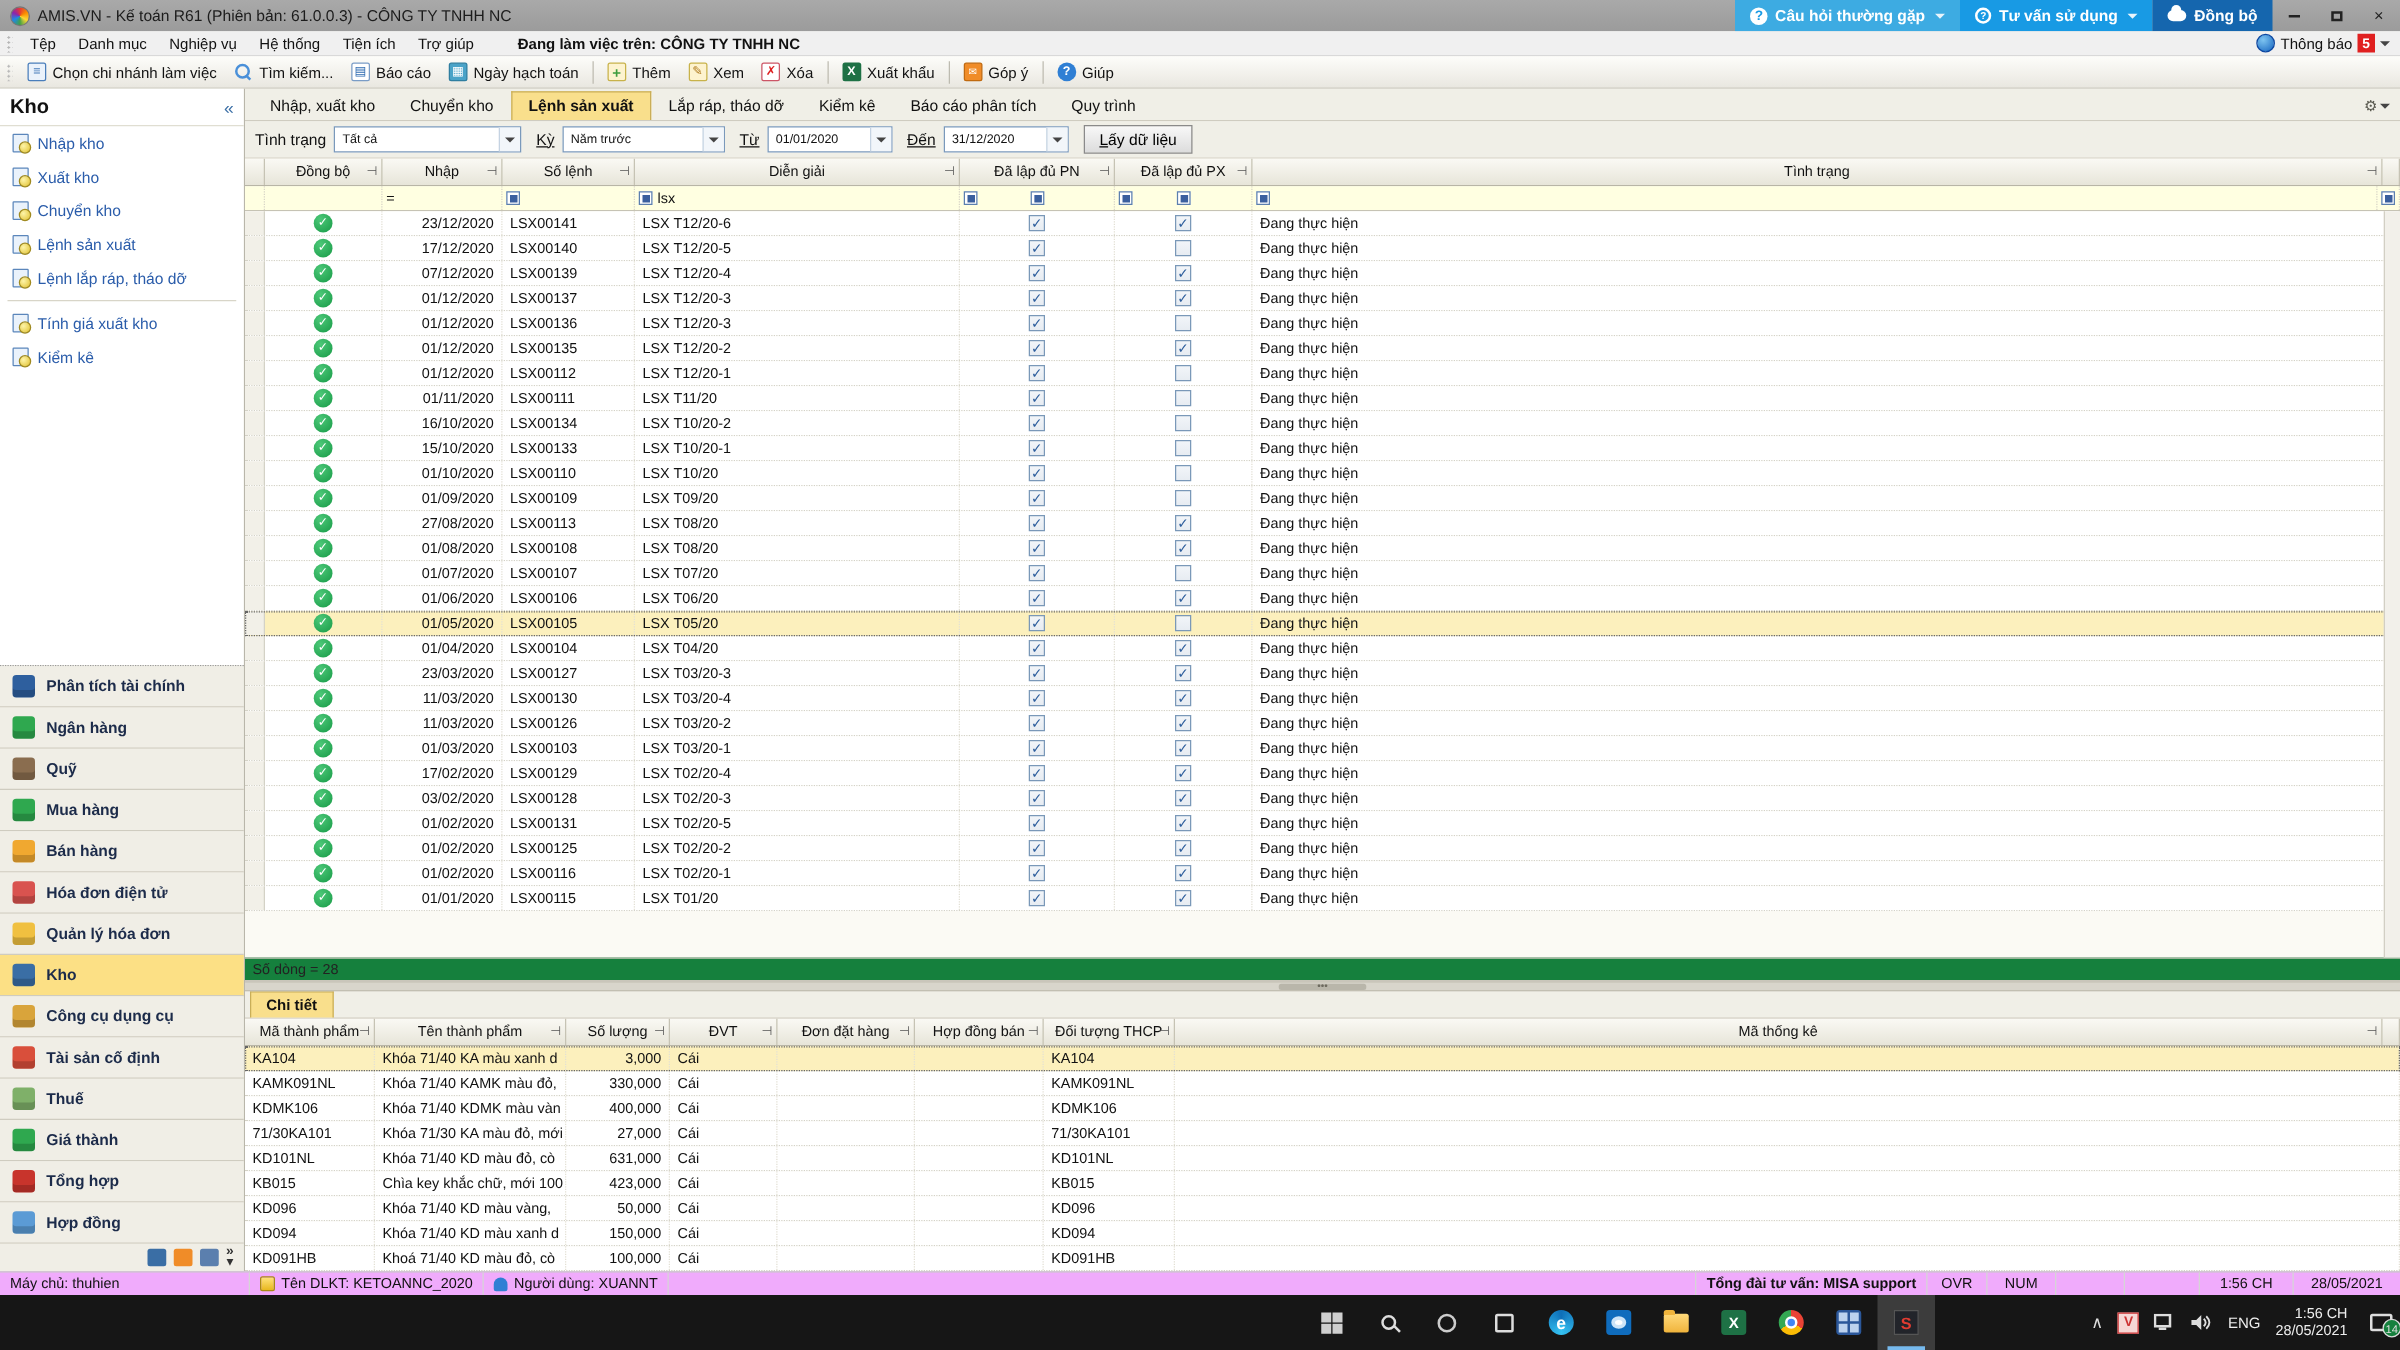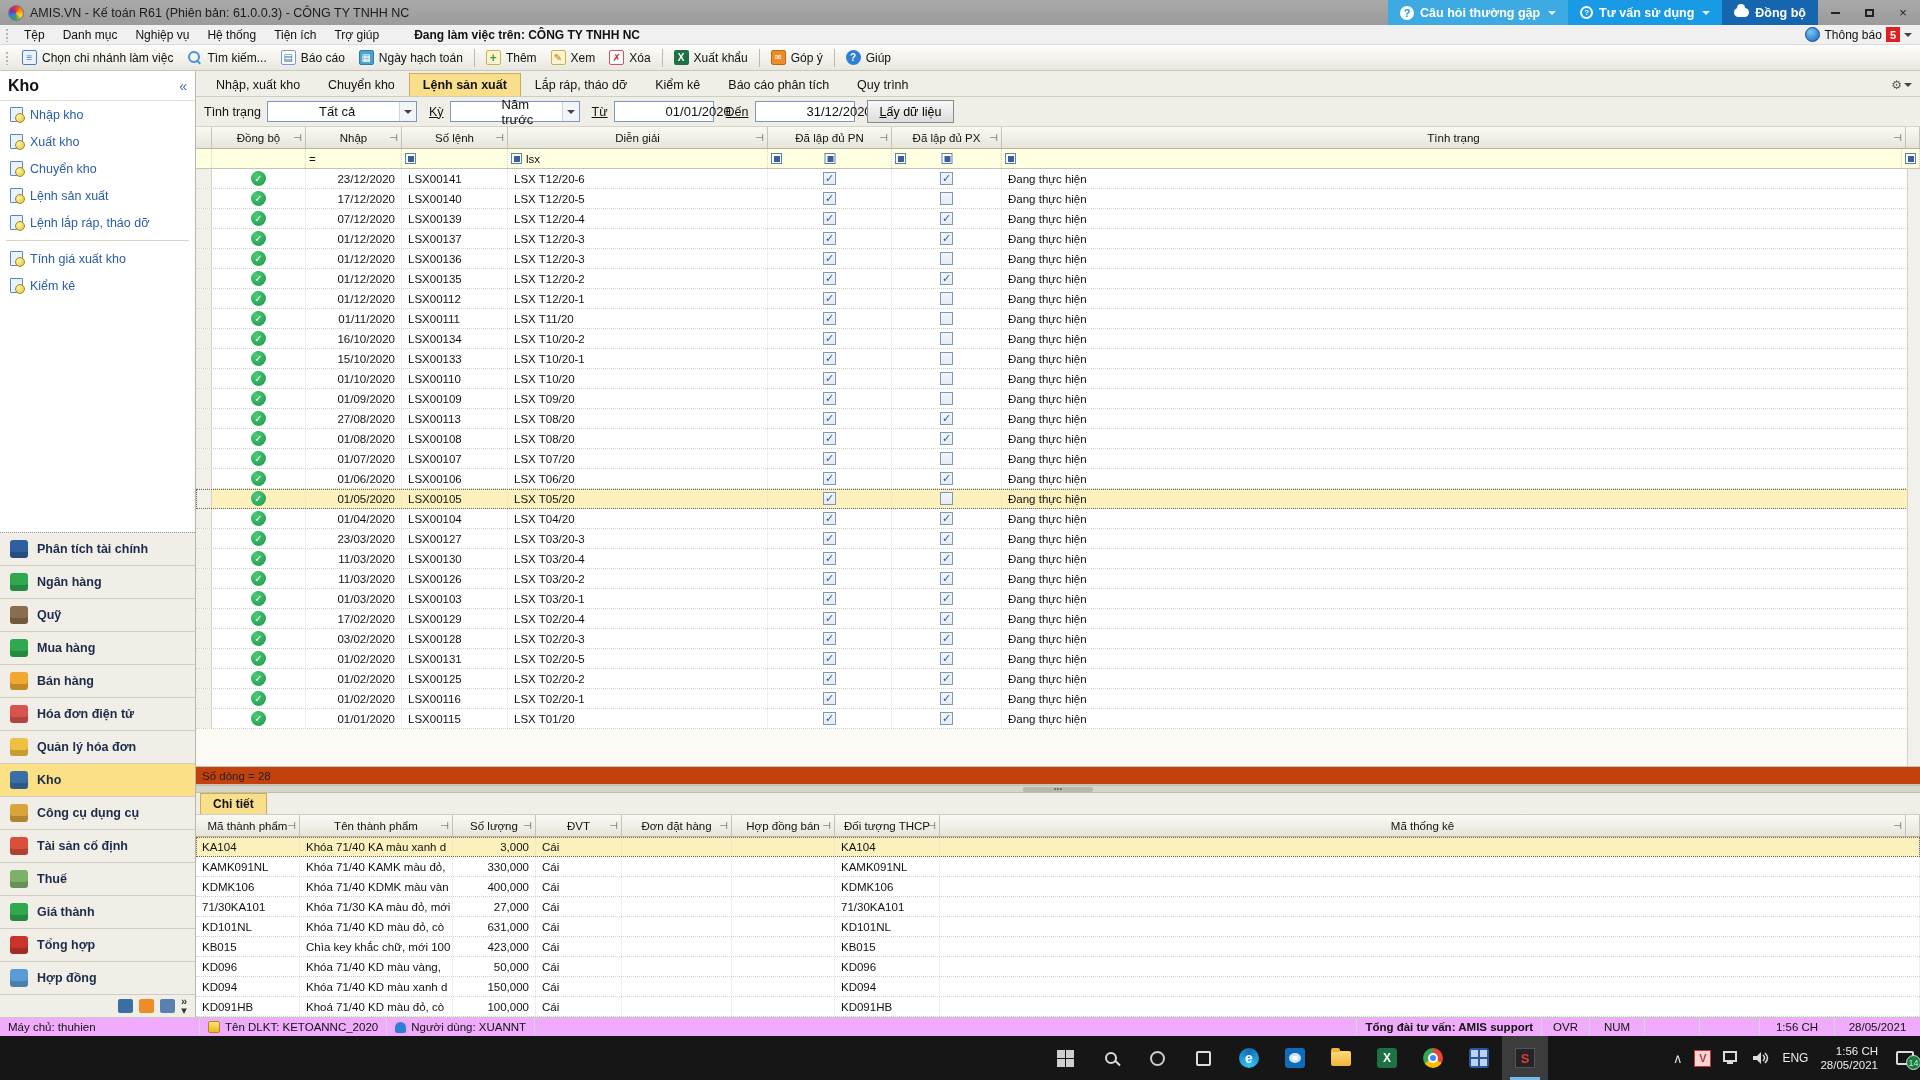--- a/index.html
+++ b/index.html
@@ -79,21 +79,21 @@
   
   .content { flex:1 1 auto; display:flex; flex-direction:column; min-width:0; }
   .tabbar { height:26px; flex:0 0 26px; display:flex; align-items:flex-end; background:#f0efe7; border-bottom:1px solid #cfccc0; padding-left:6px; }
   .tab { padding:4px 13px; cursor:pointer; font-size:12.5px; border:1px solid transparent; border-bottom:none; }
   .tab.active { background:#f9df8c; border-color:#c9ae58; font-weight:bold; }
   .gear-wrap { margin-left:auto; display:flex; align-items:center; gap:2px; padding:0 8px 4px 0; color:#5a5a50; cursor:pointer; }
 
   .filterbar { height:30px; flex:0 0 30px; display:flex; align-items:center; gap:6px; background:#f0efe7; padding-left:8px; border-bottom:1px solid #d5d2c6;}
   .flabel { font-size:12.5px; } .flabel u { text-decoration:underline; }
   .combo { background:#fff; border:1px solid #7a99bb; height:21px; display:flex; align-items:center; }
-  .combo .val { padding:0 24px; font-size:13px;margin-left:27px; }
+  .combo .val { padding:0 6px; font-size:10px; }
   .combo .dd { width:17px; height:100%; border-left:1px solid #c5d3e2; display:flex; align-items:center; justify-content:center; background:#f2f6fa;}
   .btn-get { height:23px; margin-left:6px; padding:0 12px; background:linear-gradient(#f8f8f8,#dcdcdc); border:1px solid #8a8a8a; font-size:12.5px; cursor:pointer;}
   .btn-get u { text-decoration:underline; }
 
   
   .grid { flex:1 1 auto; display:flex; flex-direction:column; min-height:0; background:#fbfaf4; position:relative; border-bottom:1px solid #c9c6ba;}
   .g-head { height:22px; flex:0 0 22px; display:flex; background:linear-gradient(#faf9f4,#e7e5d9); border-bottom:1px solid #b8b5a6; }
   .g-hcell { display:flex; align-items:center; justify-content:center; position:relative; border-right:1px solid #c6c3b4; font-size:11.5px; }
   .pin { position:absolute; right:3px; color:#555; font-size:10px; }
   .g-filter { height:20px; flex:0 0 20px; display:flex; background:#ffffe1; border-bottom:1px solid #c6c3b4; }
@@ -104,21 +104,21 @@
   .g-rows { flex:0 0 auto; }
   .g-row { height:20px; display:flex; background:#fff; border-bottom:1px dotted #d4d2c6; cursor:pointer; }
   .g-row.sel { background:#fcf0bd; outline:1px dotted #666; outline-offset:-1px; }
   .g-cell { display:flex; align-items:center; border-right:1px dotted #e2e0d4; padding:0 6px; font-size:11.5px; overflow:hidden; white-space:nowrap; }
   .c-ind { background:#f2f0e8; border-right:1px solid #d4d2c6; padding:0; }
   .sync { width:15px; height:15px; border-radius:50%; background:radial-gradient(circle at 35% 30%, #4cc878, #179a46); margin:auto;
      color:#fff; font-size:10px; font-weight:bold; display:flex; align-items:center; justify-content:center; }
   .cb { width:13px; height:13px; border:1px solid #7a98b8; background:linear-gradient(#f2f5f9,#e7ecf2); margin:auto;
      display:flex; align-items:center; justify-content:center; font-size:11px; font-weight:bold; color:#2c5d9c; }
   .g-space { flex:1 1 auto; background:#fbfaf4; }
-  .g-foot { height:18px; flex:0 0 18px; background:#c2410c; border-top:1px solid #c6c3b8; display:flex; align-items:center; padding:0 6px; font-size:11.5px; color:#222; }
+  .g-foot { height:18px; flex:0 0 18px; background:#15803d; border-top:1px solid #c6c3b8; display:flex; align-items:center; padding:0 6px; font-size:11.5px; color:#222; }
   .vscroll { position:absolute; top:42px; bottom:18px; right:0; width:13px; background:#f2f0ea; border-left:1px solid #d2cfc4; }
 
   .splitter { height:8px; flex:0 0 8px; background:#d8d5cb; position:relative; border-top:1px solid #c2bfb2; border-bottom:1px solid #c2bfb2;}
   .split-grip { position:absolute; left:50%; top:1px; transform:translateX(-50%); width:70px; height:5px; background:#b9b6aa; border-radius:2px;
      color:#6d6a5f; font-size:8px; line-height:4px; text-align:center; cursor:row-resize; }
 
   .dtabbar { height:22px; flex:0 0 22px; background:#f0efe7; display:flex; align-items:flex-end; padding-left:4px; border-bottom:1px solid #cfccc0;}
   .dtab { padding:3px 12px; background:#f9df8c; border:1px solid #c9ae58; border-bottom:none; font-weight:bold; font-size:12px; }
   .d-foot { height:18px; flex:0 0 18px; background:#e4e2da; border-top:1px solid #c6c3b8; display:flex; font-size:11.5px; align-items:center; }
   .num { justify-content:flex-end; }
@@ -1079,21 +1079,21 @@
   <div class="st-cell">
     <span class="ic-key"></span>
     <span>Tên DLKT: KETOANNC_2020</span>
   </div>
   <div class="st-cell">
     <span class="ic-user"></span>
     <span>Người dùng: XUANNT</span>
   </div>
   <div class="st-spacer"></div>
   <div class="st-cell bold" style="border-left:1px solid #d5d5d5;">
-      <span>Tổng đài tư vấn: AMIS support</span>
+      <span>Tổng đài tư vấn: MISA support</span>
     </div>
   <div class="st-cell" style="width:48px;justify-content:center;">OVR</div>
   <div class="st-cell" style="width:55px;justify-content:center;">NUM</div>
   <div class="st-cell" style="width:55px;"></div>
   <div class="st-cell" style="width:60px;"></div>
   <div class="st-cell" style="width:75px;justify-content:center;">1:56 CH</div>
   <div class="st-cell" style="width:85px;justify-content:center;border-right:none;">28/05/2021</div>
 </div>
 
 <div class="taskbar">

